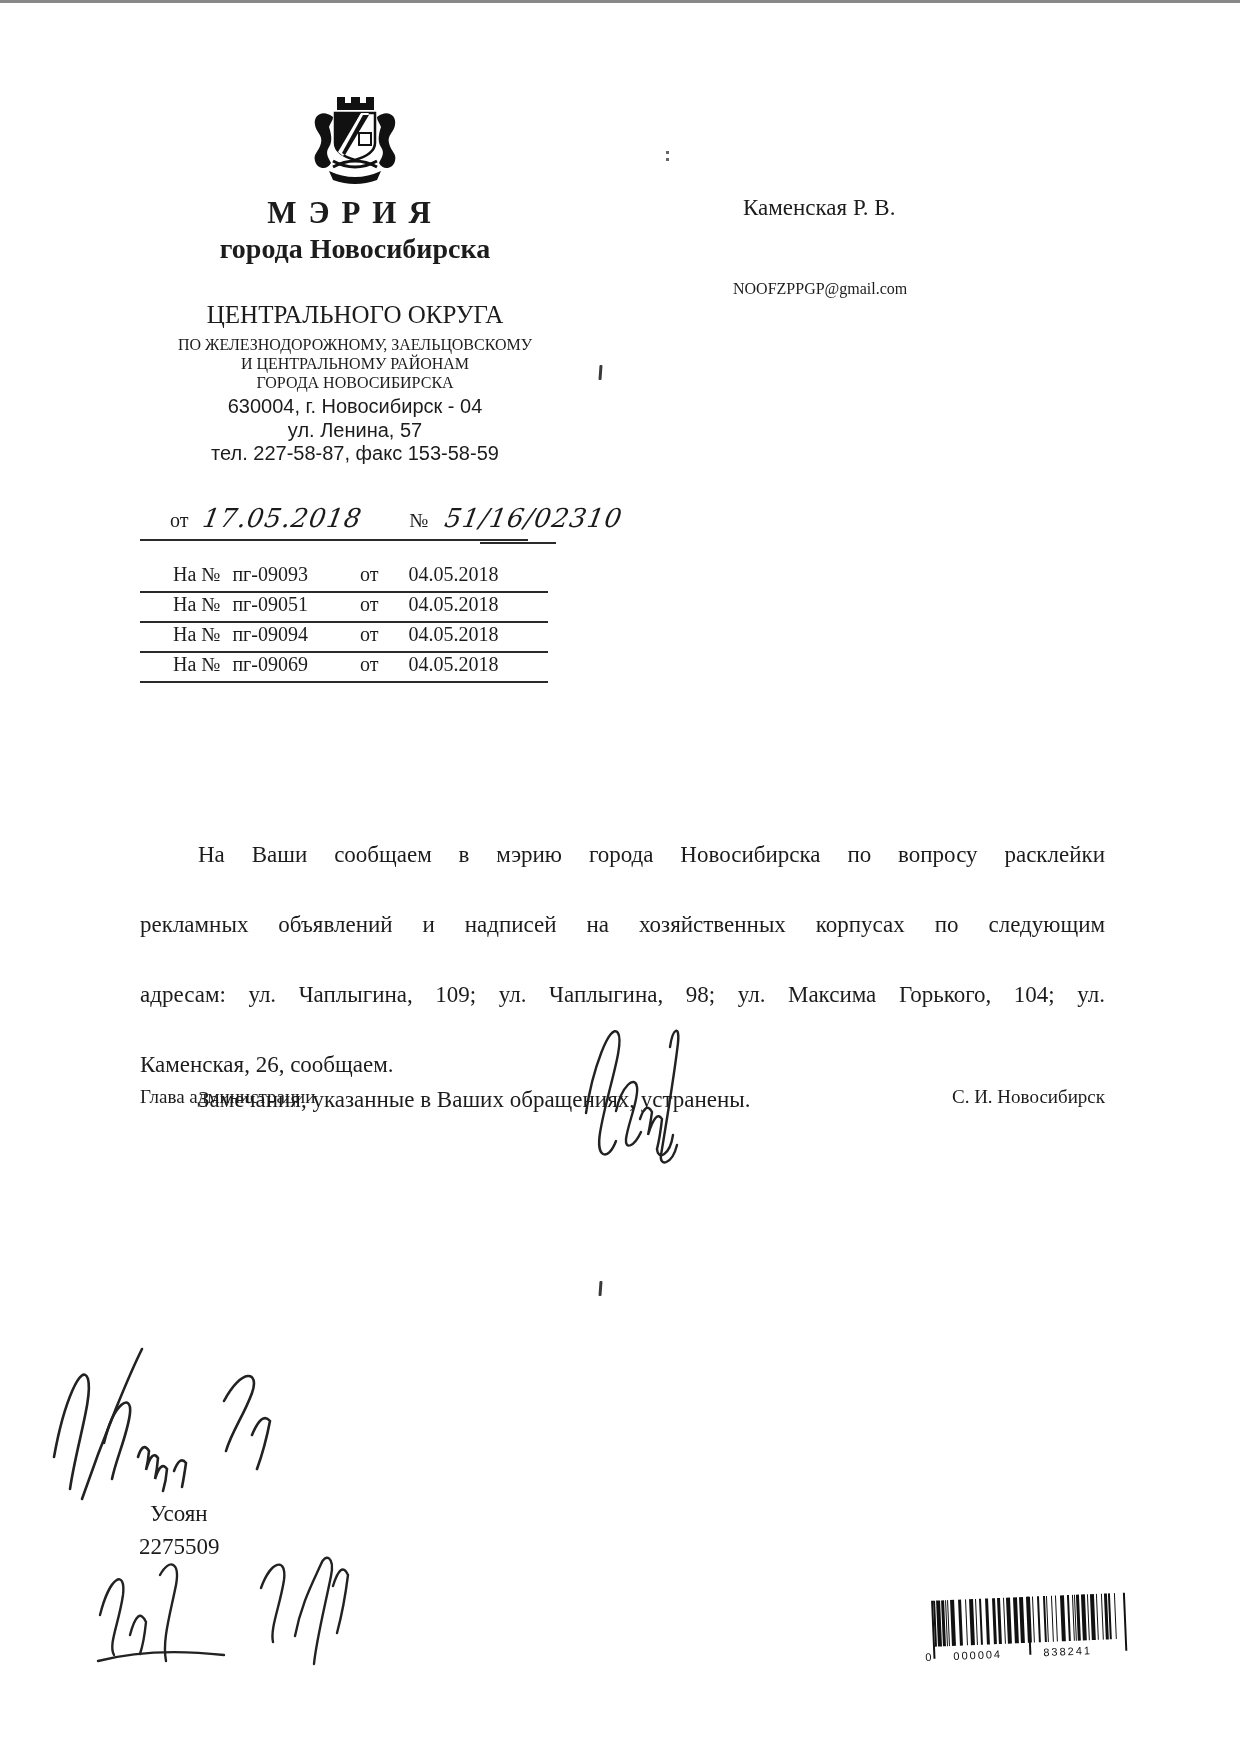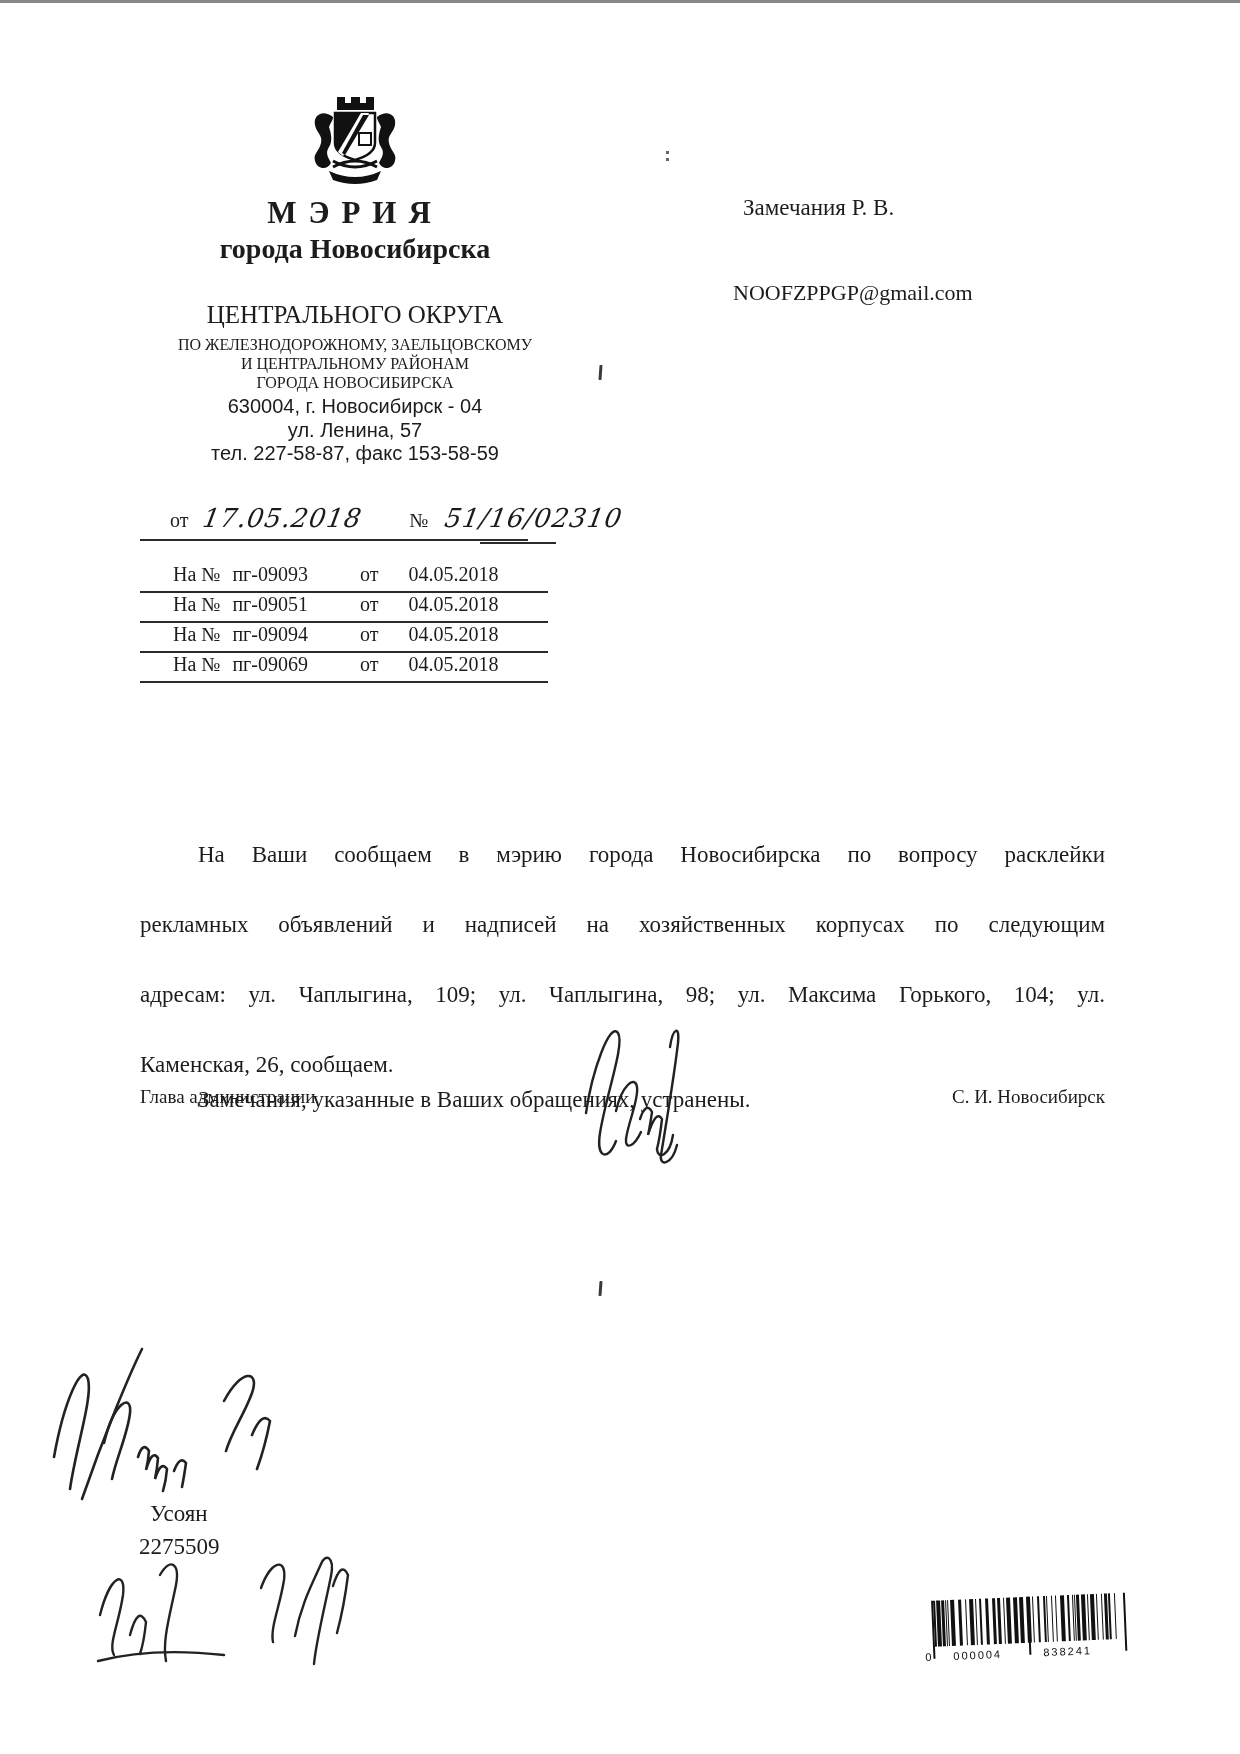--- a/index.html
+++ b/index.html
@@ -49,21 +49,21 @@
   .ref-row{
     height:28px; border-bottom:2px solid #2a2a2a;
     font-size:20px; white-space:nowrap;
   }
   .ref-row .p1{margin-left:33px;}
   .ref-row .p2{margin-left:12px;}
   .ref-row .p3{margin-left:52px;}
   .ref-row .p4{margin-left:30px;}
   
   .recipient-name{position:absolute;left:743px;top:192px;font-size:23px;}
-  .recipient-email{position:absolute;left:733px;top:277px;font-size:22px;}
+  .recipient-email{position:absolute;left:733px;top:277px;font-size:16px;}
   
   .body-text{position:absolute;left:140px;top:834px;width:965px;font-size:23px;line-height:35px;}
   .jline{text-align:justify;}
   .jline::after{content:"";display:inline-block;width:100%;height:0;}
   .indent{text-indent:58px;}
   
   .sig-row{
     position:absolute;left:140px;top:1083px;width:965px;
     display:flex;justify-content:space-between;font-size:19px;
   }
@@ -155,21 +155,21 @@
       <span class="p1">На №</span><span class="p2">пг-09051</span><span class="p3">от</span><span class="p4">04.05.2018</span>
     </div>
     <div class="ref-row">
       <span class="p1">На №</span><span class="p2">пг-09094</span><span class="p3">от</span><span class="p4">04.05.2018</span>
     </div>
     <div class="ref-row">
       <span class="p1">На №</span><span class="p2">пг-09069</span><span class="p3">от</span><span class="p4">04.05.2018</span>
     </div>
   </div>
 
-  <div class="recipient-name">Замечания Р. В.</div>
+  <div class="recipient-name">Каменская Р. В.</div>
   <div class="recipient-email">NOOFZPPGP@gmail.com</div>
 
   <div class="body-text">
     <div class="jline indent">На Ваши сообщаем в мэрию города Новосибирска по вопросу расклейки</div>
     <div class="jline">рекламных объявлений и надписей на хозяйственных корпусах по следующим</div>
     <div class="jline">адресам: ул. Чаплыгина, 109; ул. Чаплыгина, 98; ул. Максима Горького, 104; ул.</div>
     <div>Каменская, 26, сообщаем.</div>
     <div class="indent">Замечания, указанные в Ваших обращениях, устранены.</div>
   </div>
 

